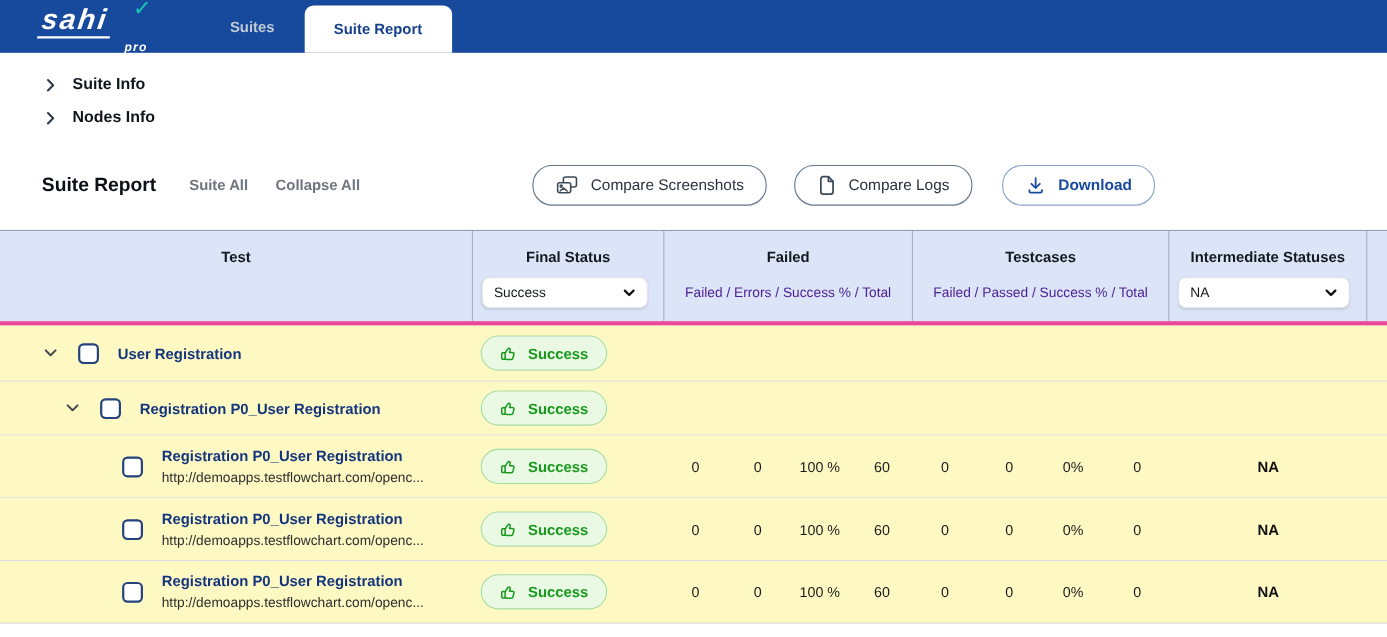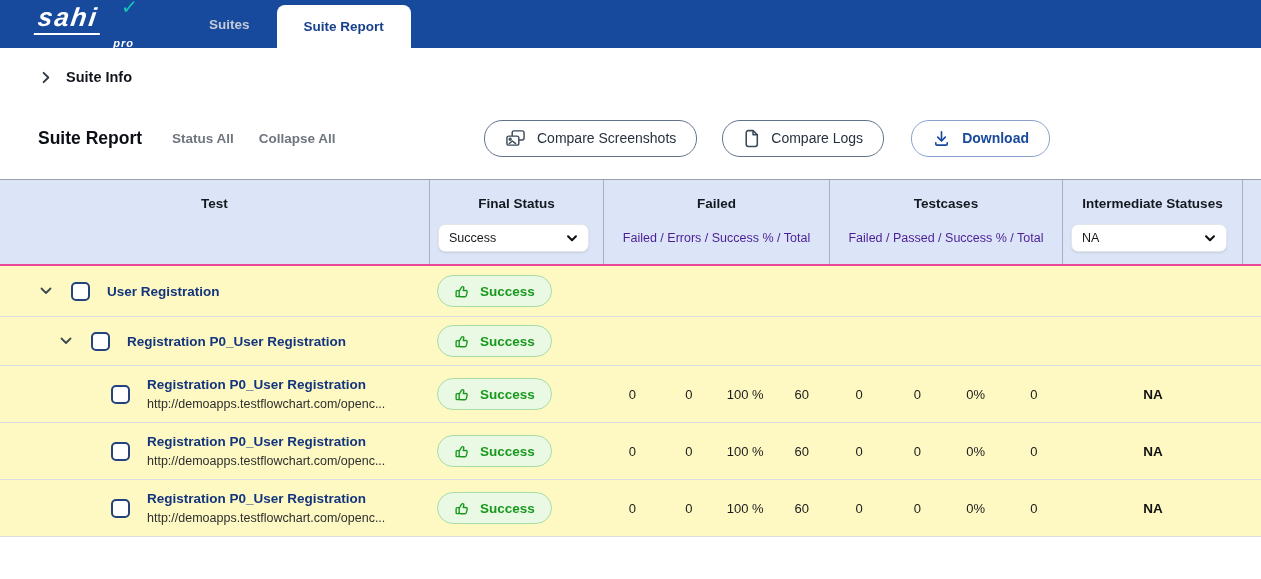--- a/index.html
+++ b/index.html
@@ -59,21 +59,21 @@
   .btn.download { margin-left: 27px; border-color: #8aa3cc; }
   .btn.download span { color: #17499c; font-weight: bold; }
   .btn.compare-logs { margin-left: 25px; }
 
   
   .report-table { margin-top: 13px; border-top: 1px solid #99a0a8; }
   .grid-row {
     display: grid;
     grid-template-columns: 430px 174px 226px 233px 180px 1fr;
   }
-  .thead { background: #dbe5f7; height: 86px; border-bottom: 2px solid #ec4899; }
+  .thead { background: #dbe5f7; height: 86px; border-bottom: 4px solid #ec4899; }
   .th {
     display: flex; flex-direction: column; align-items: center;
     padding: 16px 0 12px 0; border-right: 1px solid #a6b0c3; position: relative;
   }
   .th:last-child { border-right: none; }
   .th-label { font-size: 13.5px; font-weight: bold; color: #14181f; }
   .th-sub { font-size: 12.5px; color: #4c1d95; margin-top: auto; padding-bottom: 7px; }
   .select {
     margin-top: auto; height: 28px; background: #fff; border: 1px solid #e3e6eb;
     border-radius: 7px; display: flex; align-items: center; justify-content: space-between;
@@ -136,25 +136,33 @@
 
   <div class="sections">
     <div class="section-row">
       <span class="chev">
         <svg width="15" height="15" viewBox="0 0 16 16" fill="none" stroke="currentColor" stroke-width="2" stroke-linecap="round" stroke-linejoin="round">
             <polyline points="6,3 11,8 6,13"></polyline>
           </svg>
       </span>
       <span class="section-label">Suite Info</span>
     </div>
+    <div class="section-row">
+      <span class="chev">
+        <svg width="15" height="15" viewBox="0 0 16 16" fill="none" stroke="currentColor" stroke-width="2" stroke-linecap="round" stroke-linejoin="round">
+            <polyline points="6,3 11,8 6,13"></polyline>
+          </svg>
+      </span>
+      <span class="section-label">Nodes Info</span>
+    </div>
   </div>
 
   <div class="toolbar">
     <span class="report-title">Suite Report</span>
-    <span class="text-link expand-link">Status All</span>
+    <span class="text-link expand-link">Suite All</span>
     <span class="text-link collapse-link">Collapse All</span>
     <div class="btn-group">
       <button class="btn">
         <span class="bicon">
           <svg width="21" height="19" viewBox="0 0 22 20" fill="none" stroke="currentColor" stroke-width="1.5" stroke-linecap="round" stroke-linejoin="round">
             <rect x="7.5" y="2" width="12.5" height="9.5" rx="2"></rect>
             <rect x="2" y="7.5" width="12.5" height="9.5" rx="2" fill="#fff"></rect>
             <circle cx="5.4" cy="10.8" r="1"></circle>
             <path d="M4.5 15.2 l3.2-2.6 3.4 2.8"></path>
           </svg>

